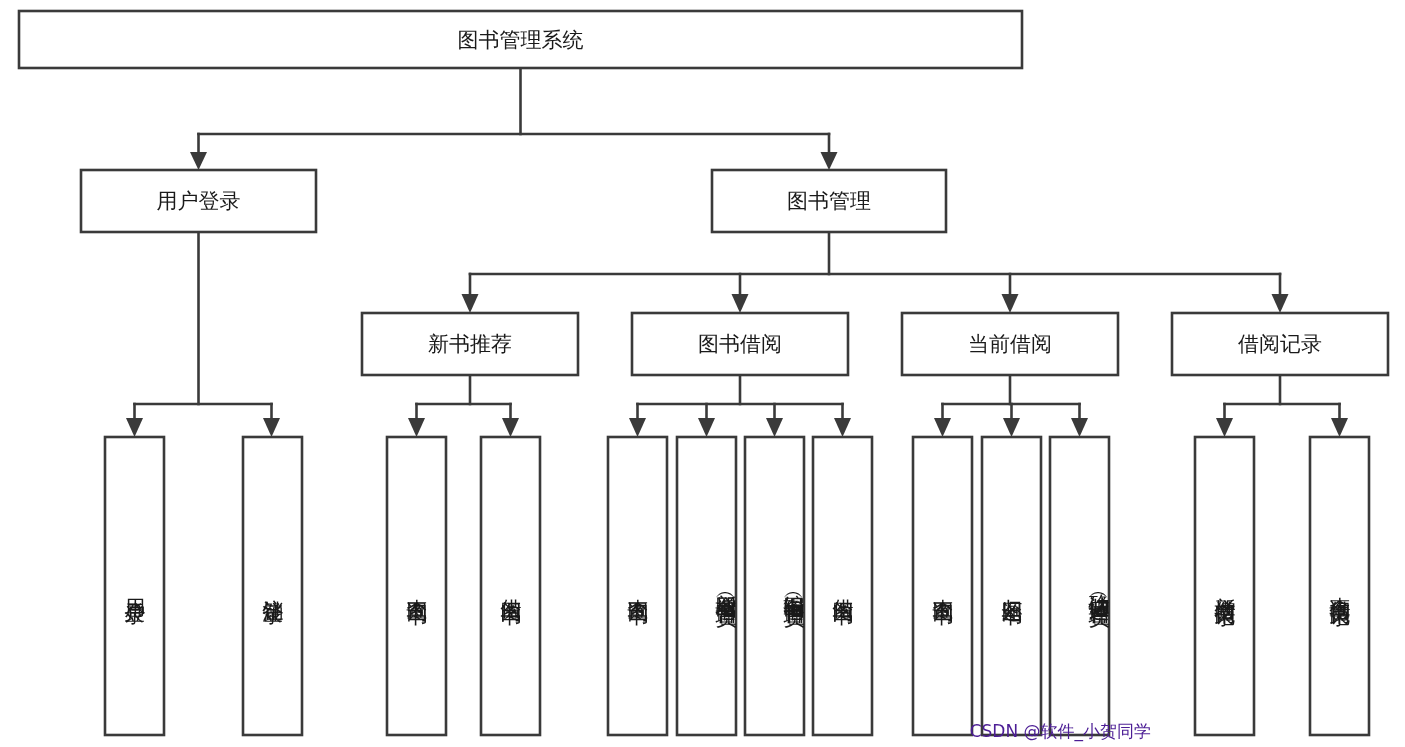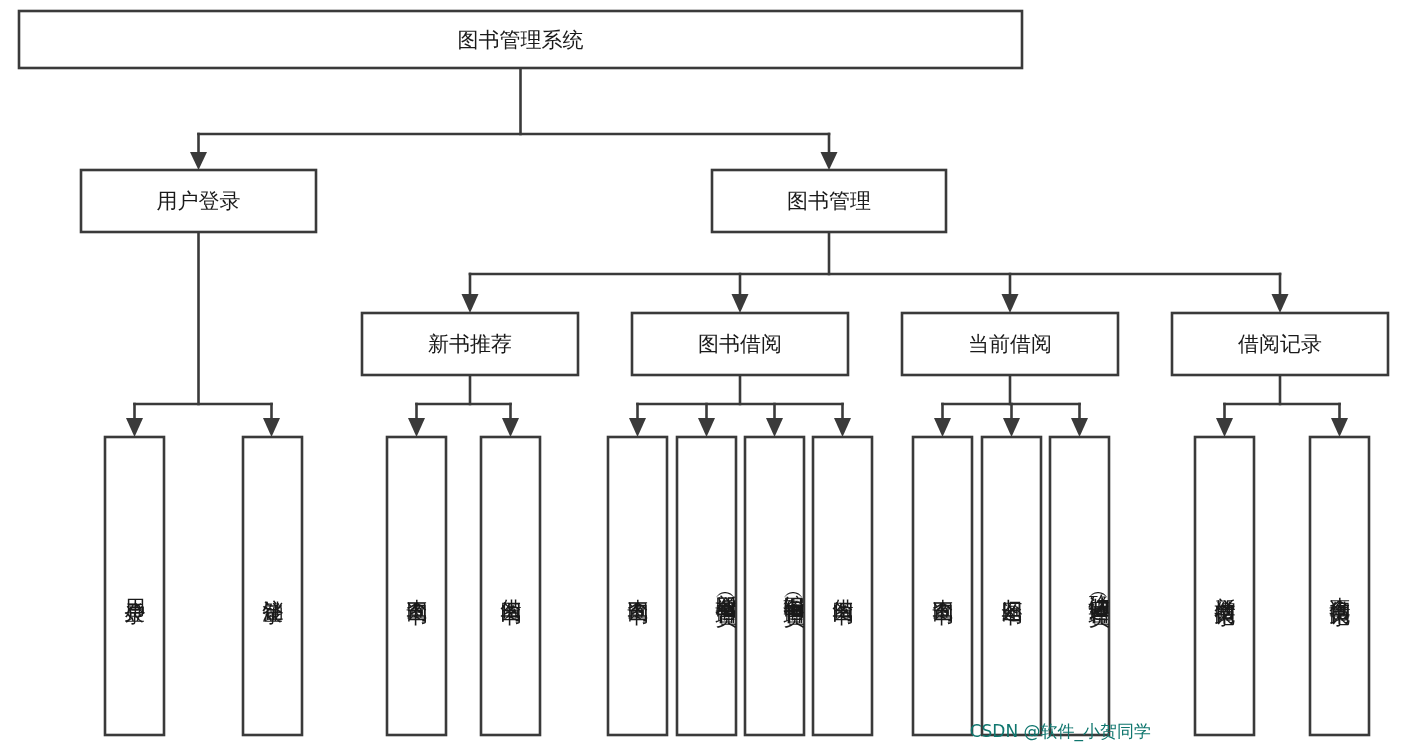--- a/index.html
+++ b/index.html
@@ -63,21 +63,21 @@
     white-space: nowrap;
     text-align: center;
     pointer-events: none;
   }
   #watermark {
     position: absolute;
     right: 8px;
     bottom: 4px;
     font-family: "DejaVu Sans", "Liberation Sans", sans-serif;
     font-size: 17px;
-    color: #0f766e;
+    color: #4c1d95;
     white-space: nowrap;
     pointer-events: none;
   }
 </style>
 </head>
 <body>
 
 <div id="diagram-root">
 
   <svg id="flow-svg" viewBox="0 0 1405 747">

